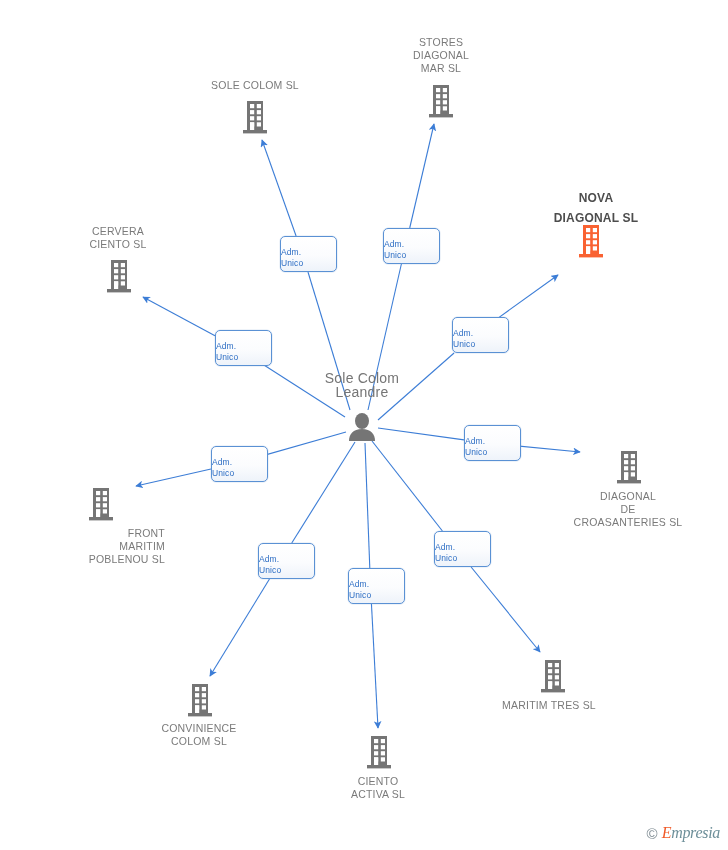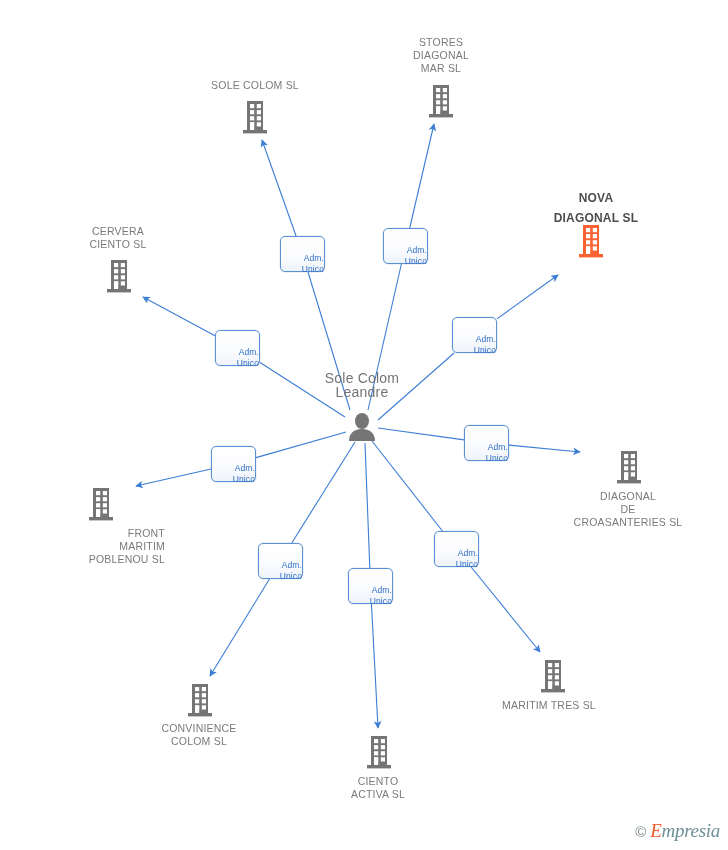--- a/index.html
+++ b/index.html
@@ -54,52 +54,52 @@
     display: block;
   }
   .person-icon {
     display: block;
   }
 
   
   .rel-box {
     position: absolute;
     box-sizing: border-box;
-    width: 45px;
+    width: 57px;
     height: 36px;
     border: 1px solid #5a91d4;
     border-radius: 5px;
     background: linear-gradient(to bottom, #ffffff 0%, #fbfcfe 55%, #eef3fa 100%);
     box-shadow: 0 0 0 0.5px rgba(120,160,210,0.25);
     color: #2f6fc4;
     font-size: 8.5px;
     line-height: 11px;
-    text-align: right;
-    padding-top: 16px;
+    text-align: left;
+    padding-top: 10px;
     letter-spacing: 0.1px;
   }
   .rel-box .l1, .rel-box .l2 { display: block; }
 
   
   #watermark {
     position: absolute;
     right: 8px;
     bottom: 8px;
     display: flex;
     align-items: center;
     gap: 4px;
     font-family: "Liberation Serif", serif;
   }
   #watermark .copy {
     color: #7f8c93;
     font-size: 15px;
     font-family: "Liberation Sans", sans-serif;
   }
   #watermark .brand {
-    font-size: 19px;
+    font-size: 16px;
     font-style: italic;
     letter-spacing: -0.3px;
   }
   #watermark .brand .cap { color: #f05a28; }
   #watermark .brand .rest { color: #6d8f99; }
 </style>
 </head>
 <body>
 
 <svg id="graph" viewBox="0 0 728 850" xmlns="http://www.w3.org/2000/svg">

